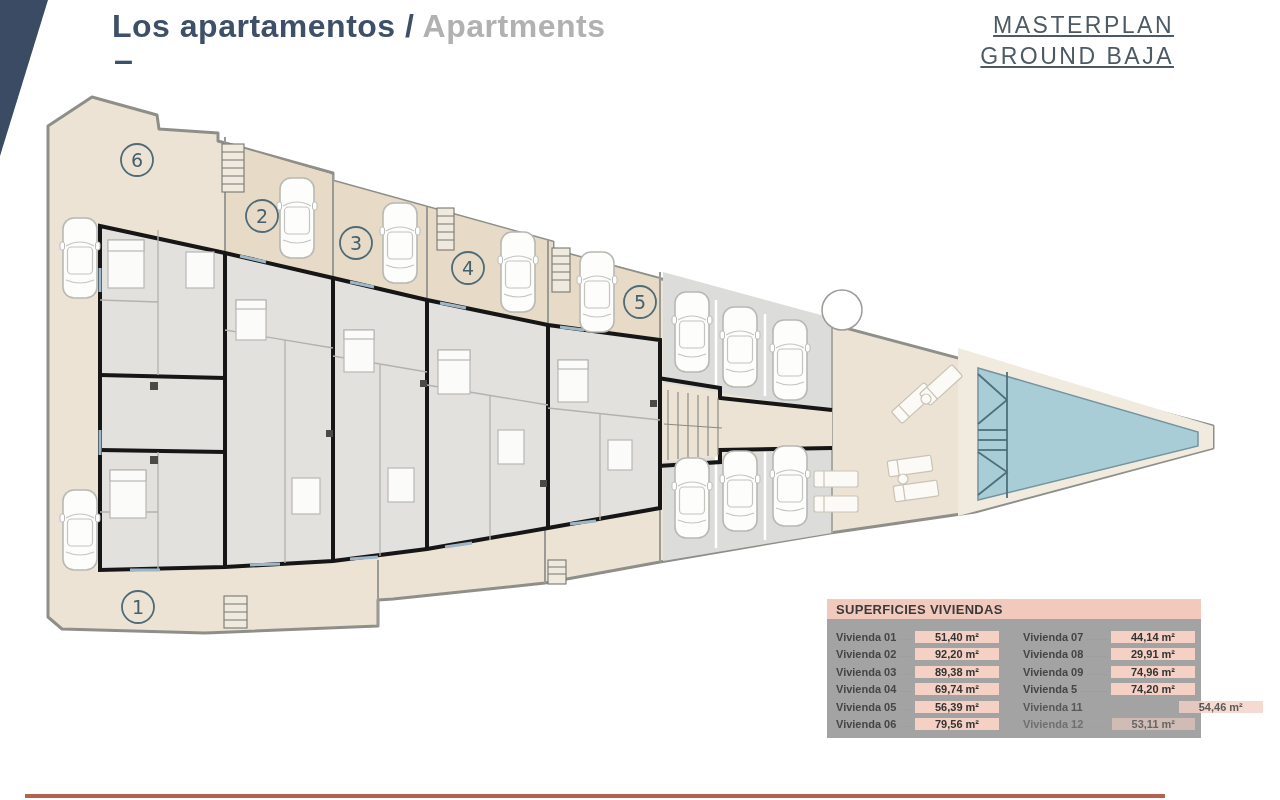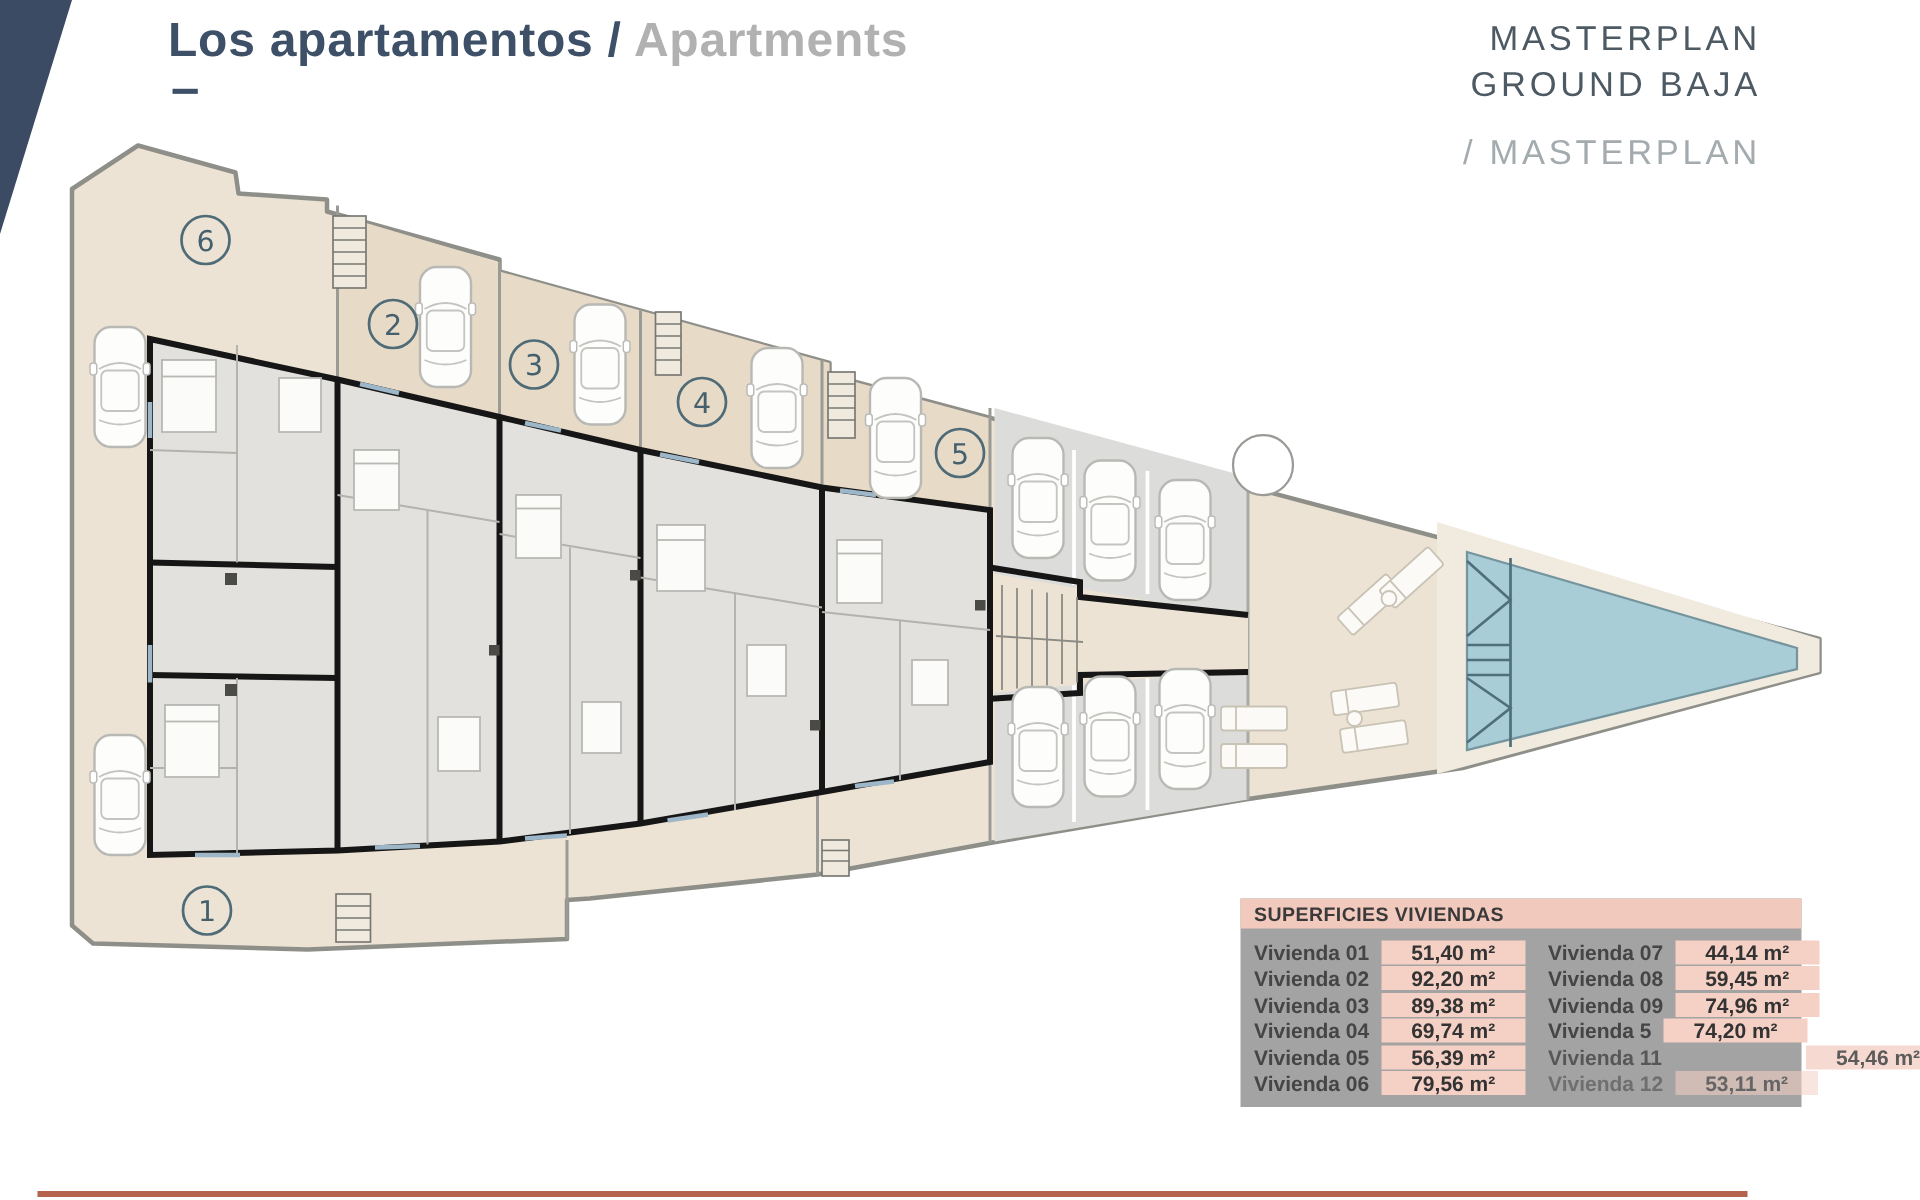--- a/index.html
+++ b/index.html
@@ -19,41 +19,41 @@
     letter-spacing:.5px;white-space:nowrap;
   }
   .page-title .t-es{color:#3d5068;}
   .page-title .t-en{color:#b1b1b1;}
   .title-dash{
     position:absolute;left:114px;top:40px;font-size:34px;font-weight:bold;color:#3d5068;
   }
   
   .mp-label{
     position:absolute;right:106px;top:10px;text-align:right;
-    font-size:23px;letter-spacing:2.5px;line-height:31px;color:#4d5a63;
+    font-size:23px;letter-spacing:2.5px;line-height:31px;color:#4d5a63;text-decoration:underline;
   }
   .mp-label .mp-en{color:#a4abaf;margin-top:14px;}
   
   .plan-svg{position:absolute;left:0;top:0;}
   .badge-num{
     font-family:"DejaVu Sans","Liberation Sans",sans-serif;
     font-size:19px;fill:#44606d;
   }
   
   .areas-table{
     position:absolute;left:827px;top:599px;width:374px;
     background:#a3a3a3;
   }
   .areas-table .tbl-header{
     background:#f2c9bd;color:#3a3a3a;font-size:13px;font-weight:bold;
     letter-spacing:.3px;padding:3px 9px 2px 9px;
   }
   .tbl-body{display:flex;gap:24px;padding:6px 6px 8px 9px;}
   .tbl-col{width:172px;}
-  .tbl-row{display:flex;align-items:flex-end;font-size:14px;height:17.5px;color:#454545;}
+  .tbl-row{display:flex;align-items:flex-end;font-size:11px;height:17.5px;color:#454545;}
   .tbl-row .lbl{font-weight:bold;white-space:nowrap;}
   .tbl-row .leader{flex:1;border-bottom:1.5px dotted #9a9a9a;margin:0 4px 3px 4px;}
   .tbl-row .val{font-weight:bold;color:#333;background:#f5d0c5;padding:0 20px;white-space:nowrap;}
   .tbl-row.fade1{opacity:.8;gap:44px;}
   .tbl-row.fade2{opacity:.55;}
   
   .footer-line{
     position:absolute;left:25px;top:794px;width:1140px;height:4px;background:#b4624c;
   }
 </style>
@@ -66,21 +66,20 @@
 
   <div class="page-title">
     <span class="t-es">Los apartamentos /</span>
     <span class="t-en">Apartments</span>
   </div>
   <div class="title-dash">–</div>
 
   <div class="mp-label">
     <div>MASTERPLAN</div>
     <div>GROUND BAJA</div>
-    <div class="mp-en">/ MASTERPLAN</div>
   </div>
 
   <svg class="plan-svg" width="1280" height="800" viewBox="0 0 1280 800">
     <defs>
       <g id="car">
         <rect x="-17" y="-40" width="34" height="80" rx="11" fill="#fdfdfc" stroke="#b8b8b4" stroke-width="1.6"></rect>
         <path d="M-14,-12 Q0,-20 14,-12" fill="none" stroke="#c4c4c0" stroke-width="1.2"></path>
         <rect x="-12.5" y="-11" width="25" height="27" rx="4" fill="none" stroke="#c4c4c0" stroke-width="1.2"></rect>
         <path d="M-14,22 Q0,28 14,22" fill="none" stroke="#c4c4c0" stroke-width="1.2"></path>
         <rect x="-20" y="-16" width="4.5" height="8" rx="2" fill="#fff" stroke="#bcbcb8" stroke-width="1"></rect>
@@ -328,21 +327,21 @@
       </div>
       <div class="tbl-col">
         <div class="tbl-row">
             <span class="lbl">Vivienda 07</span>
             <span class="leader"></span>
             <span class="val">44,14 m²</span>
           </div>
         <div class="tbl-row">
             <span class="lbl">Vivienda 08</span>
             <span class="leader"></span>
-            <span class="val">59,45 m²</span>
+            <span class="val">29,91 m²</span>
           </div>
         <div class="tbl-row">
             <span class="lbl">Vivienda 09</span>
             <span class="leader"></span>
             <span class="val">74,96 m²</span>
           </div>
         <div class="tbl-row">
             <span class="lbl">Vivienda 5</span>
             <span class="leader"></span>
             <span class="val">74,20 m²</span>

